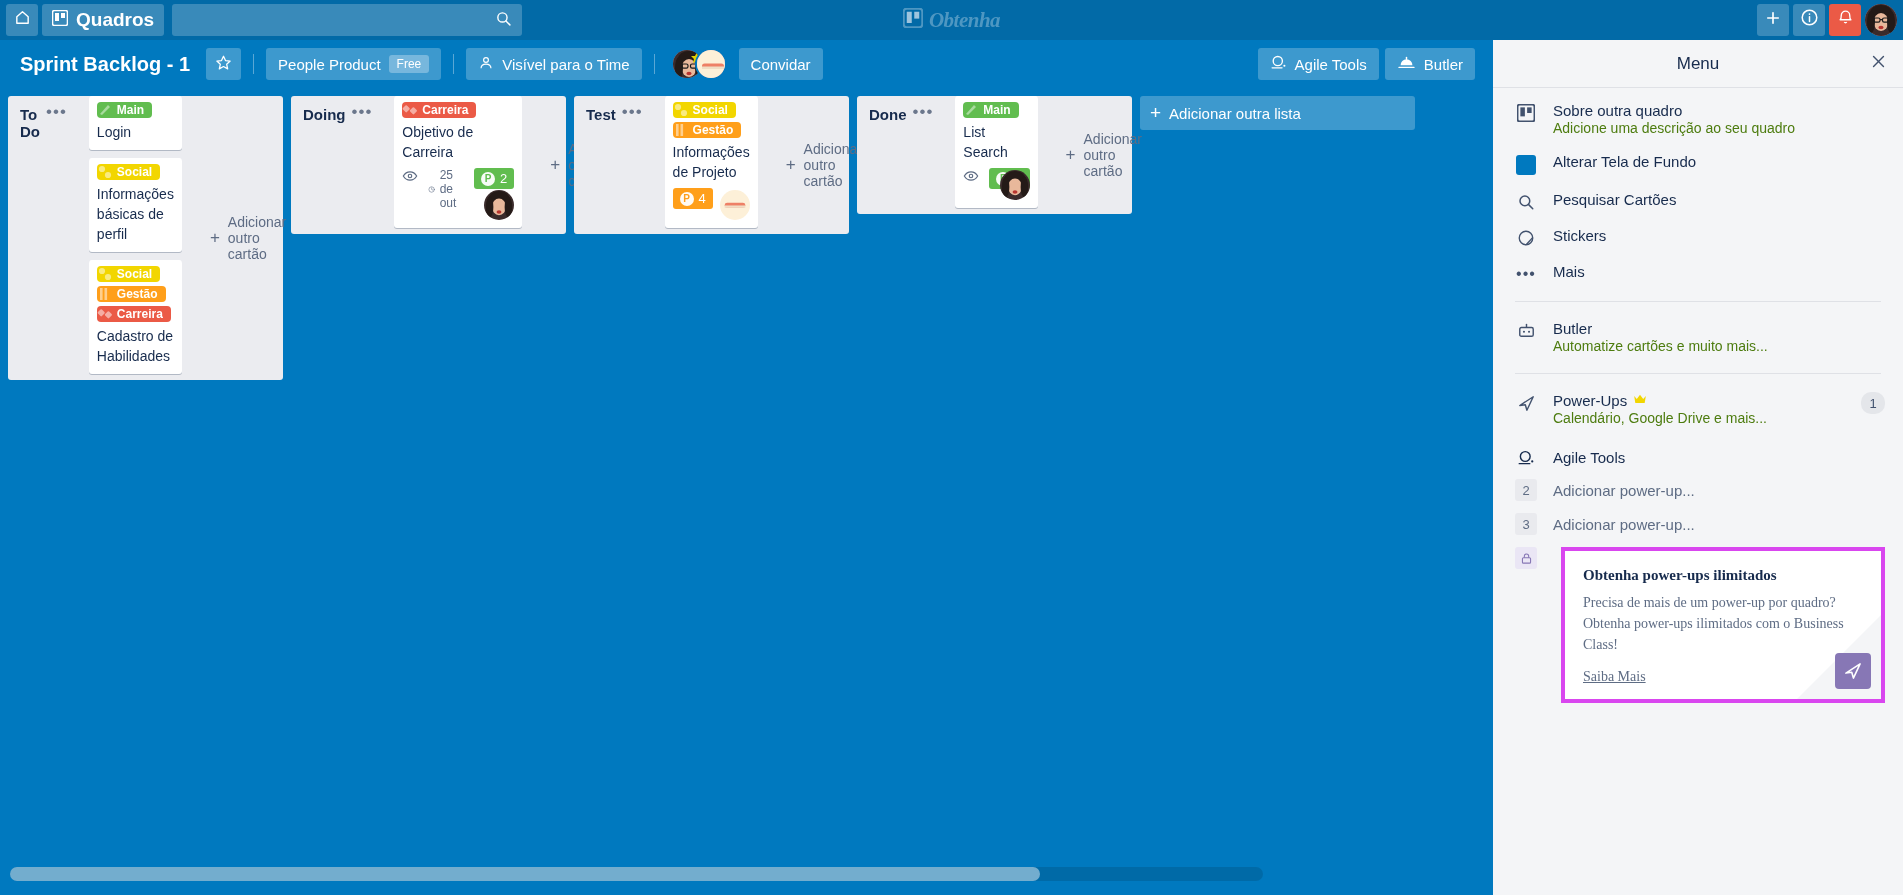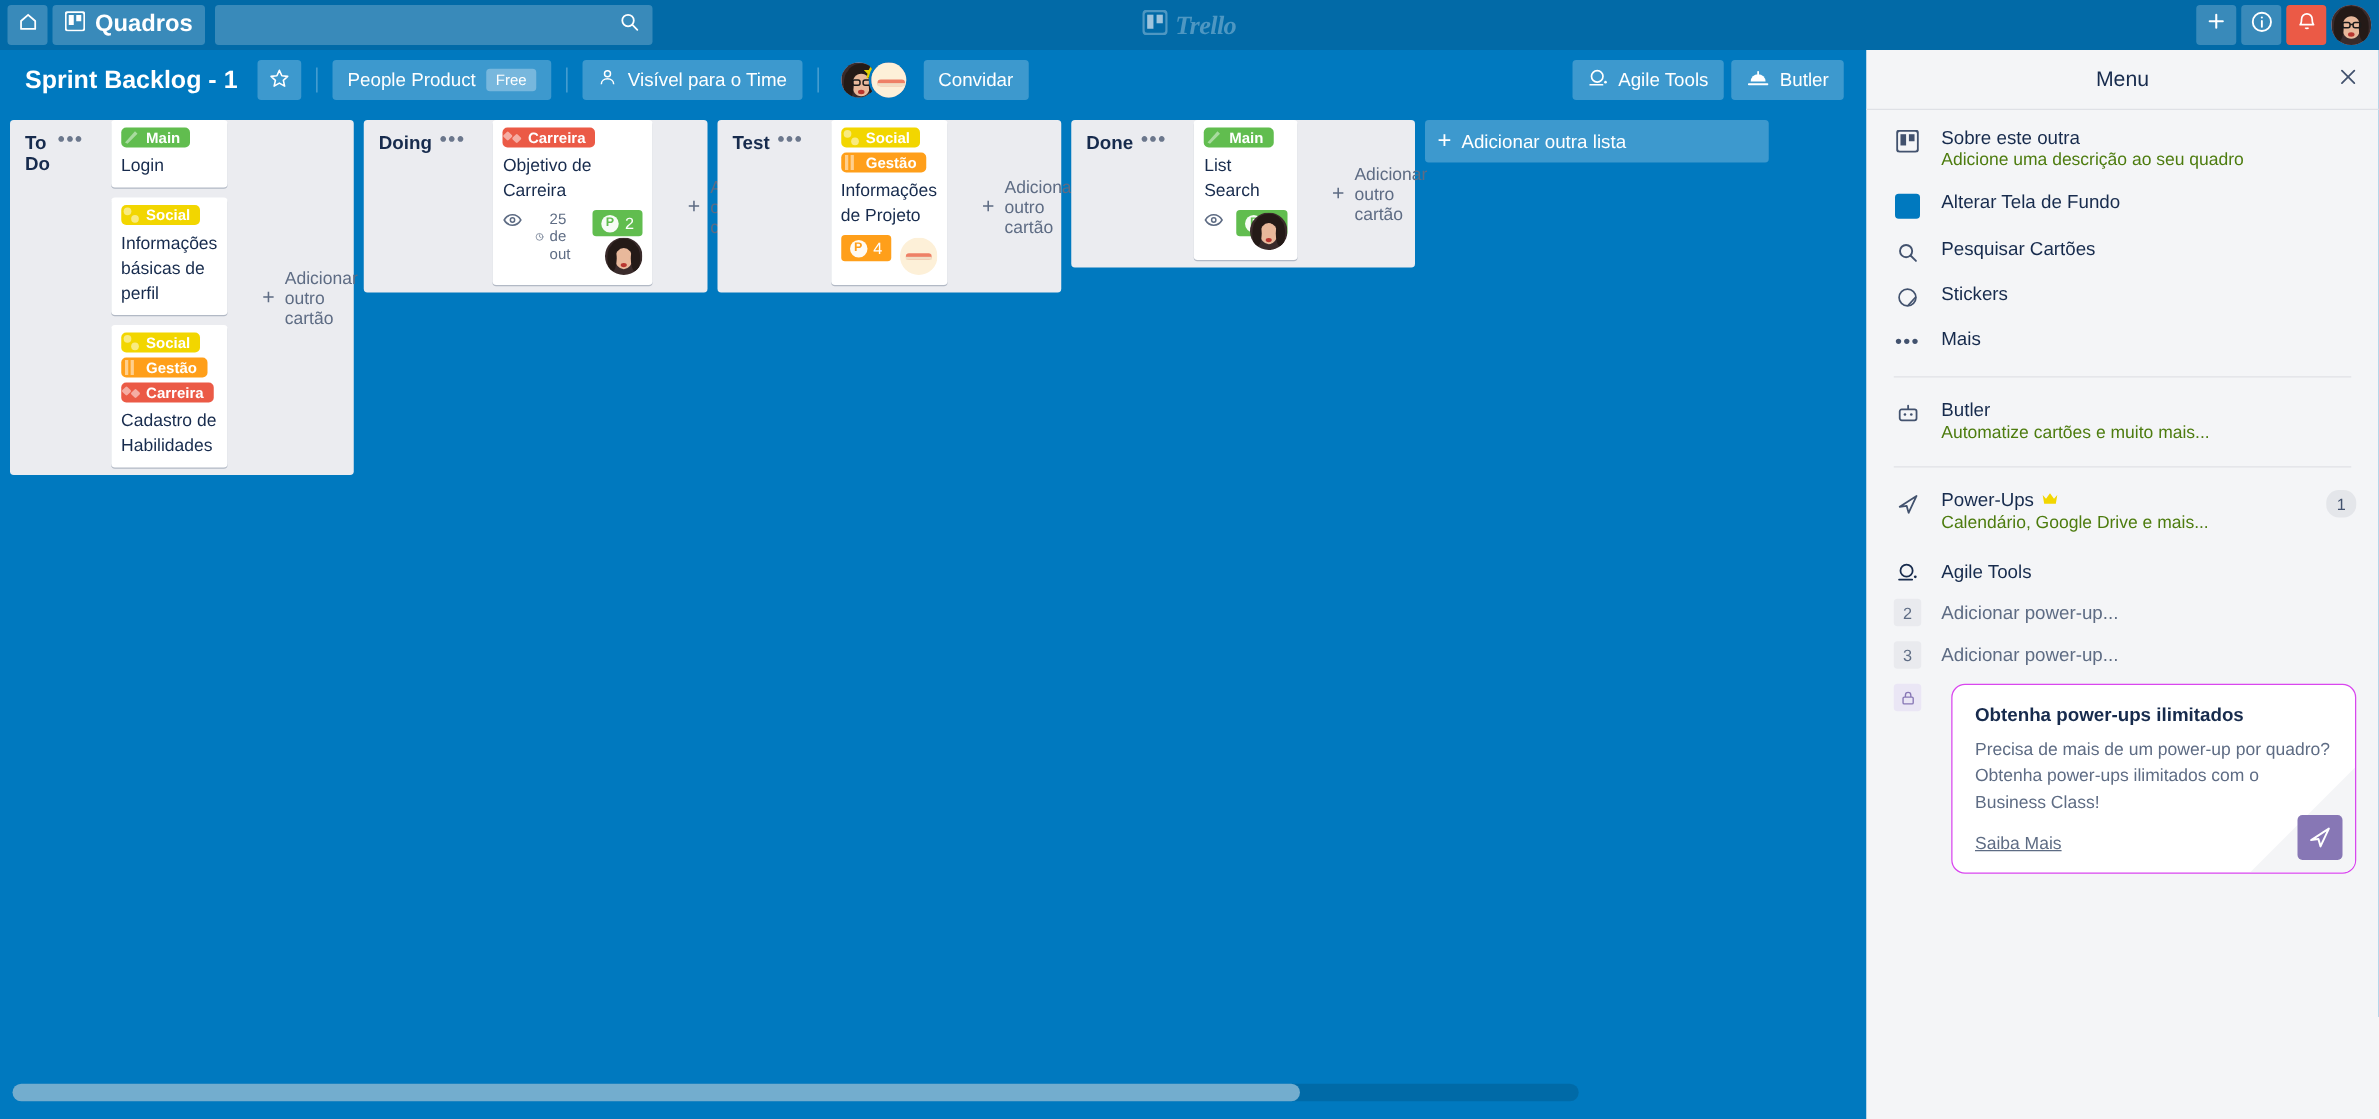--- a/index.html
+++ b/index.html
@@ -229,24 +229,24 @@
     display: flex; align-items: center; justify-content: center;
   }
   .pu-label { color: #5e6c84; font-size: 15px; }
   .lock-chip {
     width: 22px; height: 22px; flex: none;
     background: #eae6f5; border-radius: 3px;
     display: flex; align-items: center; justify-content: center;
     color: #8777b5;
   }
   #promo-card {
-    background: #fff; border: 1px solid #d946ef; border-radius: 11px;
+    background: #fff; border: 4px solid #d946ef; border-radius: 0;
     margin-left: 8px; flex: 1;
     padding: 16px 18px 14px 18px;
-    position: relative; overflow: hidden;
+    position: relative; overflow: hidden; font-family: Liberation Serif, serif;
   }
   #promo-title { font-size: 15px; font-weight: bold; color: #172b4d; }
   #promo-body { font-size: 14px; color: #5e6c84; line-height: 21px; margin-top: 8px; }
   #promo-link { font-size: 14px; color: #5e6c84; text-decoration: underline; display: inline-block; margin-top: 14px; cursor: pointer; }
   #promo-corner {
     position: absolute; right: 0; bottom: 0;
     width: 84px; height: 84px;
     background: #f4f5f7;
     clip-path: polygon(100% 0, 100% 100%, 0 100%);
   }
@@ -290,21 +290,21 @@
   </div>
 
   <div id="trello-logo">
     <span>
       <svg width="20" height="20" viewBox="0 0 16 16">
         <rect x="0.5" y="0.5" width="15" height="15" rx="2.5" fill="none" stroke="#4e97c2" stroke-width="1.8"></rect>
         <rect x="3" y="3" width="4" height="9" fill="#9ec4dd"></rect>
         <rect x="9" y="3" width="4" height="5.5" fill="#9ec4dd"></rect>
       </svg>
     </span>
-    <span class="wordmark">Trello</span>
+    <span class="wordmark">Obtenha</span>
   </div>
 
   <div id="nav-right">
     <div class="nav-btn icon-only">
       <span>
         <svg width="18" height="18" viewBox="0 0 24 24" stroke="#fff" stroke-width="2.2" stroke-linecap="round">
           <line x1="12" y1="5" x2="12" y2="19"></line>
             <line x1="5" y1="12" x2="19" y2="12"></line>
         </svg>
       </span>
@@ -676,21 +676,21 @@
 
     <div class="sb-item">
       <span class="sb-ico">
         <svg width="18" height="18" viewBox="0 0 16 16">
           <rect x="0.5" y="0.5" width="15" height="15" rx="2" fill="none" stroke="#42526e" stroke-width="1.6"></rect>
           <rect x="3" y="3" width="4" height="8" fill="#42526e"></rect>
           <rect x="9" y="3" width="4" height="5" fill="#42526e"></rect>
         </svg>
       </span>
       <span class="sb-text">
-        <span class="sb-title">Sobre este outra</span>
+        <span class="sb-title">Sobre outra quadro</span>
         <span class="sb-sub">Adicione uma descrição ao seu quadro</span>
       </span>
     </div>
 
     <div class="sb-item">
       <span class="sb-ico">
         <span style="display:block;width:20px;height:20px;background:#0079bf;border-radius:3px"></span>
       </span>
       <span class="sb-text">
         <span class="sb-title">Alterar Tela de Fundo</span>

